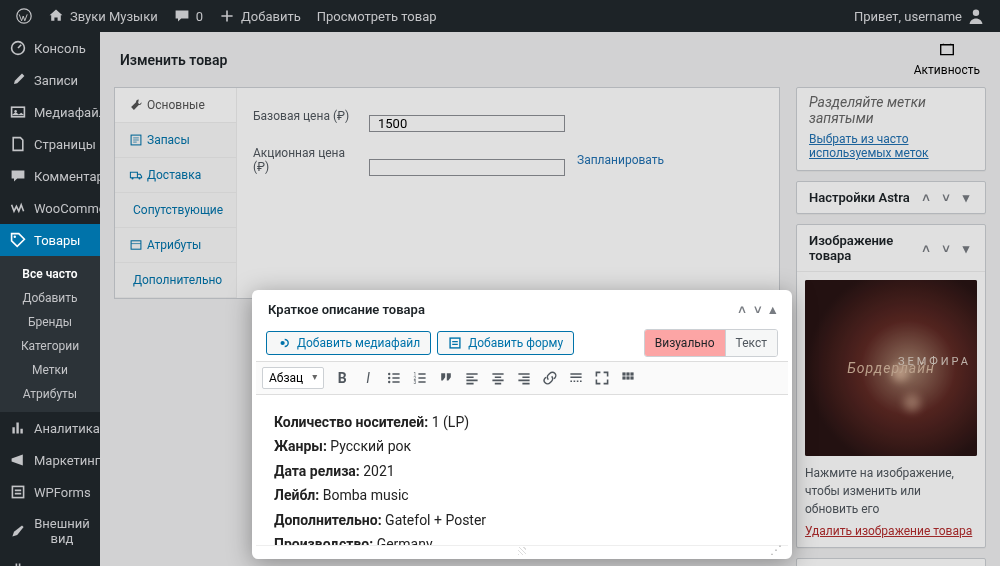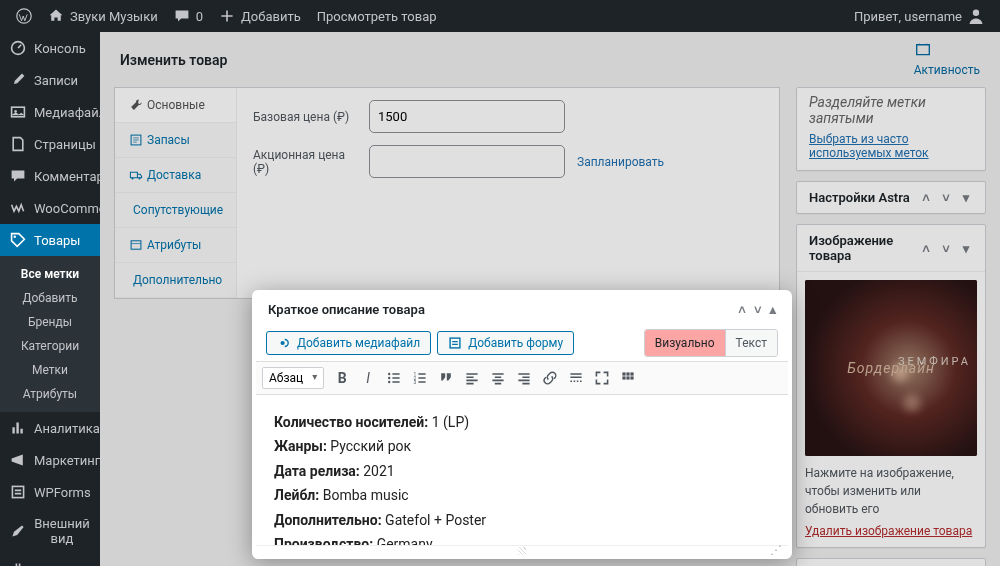--- a/index.html
+++ b/index.html
@@ -18,42 +18,42 @@
 .sidenav .nav-item .icon { width: 16px; height: 16px; fill: currentColor; flex-shrink: 0; }
 .sidenav .sub { background: #2c3338; padding: 6px 0; }
 .sidenav .sub .sub-item { padding: 5px 12px; cursor: pointer; font-size: 12px; }
 .sidenav .sub .sub-item.active { color: #fff; font-weight: 600; }
 
 .main { flex: 1; position: relative; overflow: hidden; background: #f0f0f1; }
 .overlay { position: absolute; inset: 0; background: rgba(0,0,0,0.12); z-index: 5; }
 
 .page-head { display: flex; align-items: center; justify-content: space-between; padding: 10px 20px 4px; }
 .page-head h1 { font-size: 14px; font-weight: 600; color: #1d2327; }
-.activity { text-align: left; color: #0369a1; font-size: 12px; }
+.activity { text-align: center; color: #000000; font-size: 12px; }
 .activity .icon { width: 18px; height: 18px; fill: currentColor; }
 
 .content-row { display: flex; gap: 16px; padding: 6px 14px; }
 .content-main { flex: 1; }
 .content-side { width: 190px; display: flex; flex-direction: column; gap: 10px; }
 
 .metabox { background: #fff; border: 1px solid #ccd0d4; border-radius: 2px; box-shadow: 0 1px 1px rgba(0,0,0,.04); }
 .metabox .hdr { display: flex; align-items: center; justify-content: space-between; padding: 8px 12px; border-bottom: 1px solid #eee; font-size: 13px; font-weight: 600; color: #1d2327; }
 .metabox .hdr.noborder { border-bottom: none; }
 .metabox .hdr .ctrls { display: flex; gap: 6px; color: #787c82; }
 .metabox .hdr .ctrls .ctrl { cursor: pointer; width: 14px; height: 14px; display: inline-flex; align-items: center; justify-content: center; }
 
 .pricing-box { display: flex; background: #fff; border: 1px solid #ccd0d4; margin-bottom: 10px; }
 .pricing-tabs { width: 122px; background: #f9f9f9; border-right: 1px solid #eee; }
 .pricing-tabs .tab { display: flex; align-items: center; gap: 4px; padding: 10px 14px; font-size: 12px; color: #0073aa; border-bottom: 1px solid #eee; cursor: pointer; }
 .pricing-tabs .tab.active { background: #fff; color: #555; }
 .pricing-tabs .tab .icon { width: 14px; height: 14px; fill: currentColor; }
 .pricing-fields { flex: 1; padding: 12px 16px; font-size: 12px; }
 .pricing-fields .row { display: flex; align-items: center; gap: 12px; margin-bottom: 12px; }
 .pricing-fields .row label { width: 104px; color: #50575e; }
-.pricing-fields .row input { width: 196px; padding: 8px 8px; border: 1px solid #8c8f94; border-radius: 5px; font-size: 13px; }
+.pricing-fields .row input { width: 196px; padding: 0 8px; border: 1px solid #8c8f94; border-radius: 0; font-size: 13px; margin-top: 15px; }
 .pricing-fields .row a { color: #2271b1; text-decoration: none; }
 
 .tags-box-body { padding: 6px 12px 10px; font-size: 12px; color: #50575e; }
 .tags-box-body .hint { font-style: italic; color: #666; font-size: 14px; }
 .tags-box-body a { color: #2271b1; text-decoration: underline; font-size: 12px; }
 
 .prod-image { padding: 8px; }
 .prod-image .thumb { width: 100%; height: 176px; background: #3a2a2a; border-radius: 2px; position: relative; overflow: hidden; display: flex; align-items: center; justify-content: center; color: #d6b8a0; font-family: Georgia, serif; font-style: italic; font-size: 14px; letter-spacing: 1px; }
 .prod-image .thumb .overlay-art { position: absolute; inset: 0; background: radial-gradient(circle at 60% 50%, rgba(210,170,140,.7) 0%, rgba(130,40,30,.5) 35%, rgba(40,20,20,1) 75%); }
 .prod-image .thumb .overlay-art::after { content:""; position:absolute; left:45%; top:30%; width:60px; height:100px; background: radial-gradient(circle at 30% 40%, rgba(255,220,190,.6) 0 10%, transparent 12%), radial-gradient(circle at 50% 70%, rgba(255,220,190,.4) 0 10%, transparent 12%); filter: blur(4px); }
@@ -166,21 +166,21 @@
         <span>WooCommerce</span>
       </div>
     <div class="nav-item open">
         <svg class="icon" viewBox="0 0 20 20">
           <path d="M2 2h9l7 7-9 9-7-7z" fill="none" stroke="currentColor" stroke-width="2"></path>
           <circle cx="6" cy="6" r="1.5"></circle>
         </svg>
         <span>Товары</span>
       </div>
     <div class="sub">
-      <div class="sub-item active">Все метки</div>
+      <div class="sub-item active">Все часто</div>
       <div class="sub-item">Добавить</div>
       <div class="sub-item">Бренды</div>
       <div class="sub-item">Категории</div>
       <div class="sub-item">Метки</div>
       <div class="sub-item">Атрибуты</div>
     </div>
     <div class="nav-item">
         <svg class="icon" viewBox="0 0 20 20">
           <path d="M3 17V9h3v8zm5 0V3h3v14zm5 0v-6h3v6z"></path>
         </svg>

